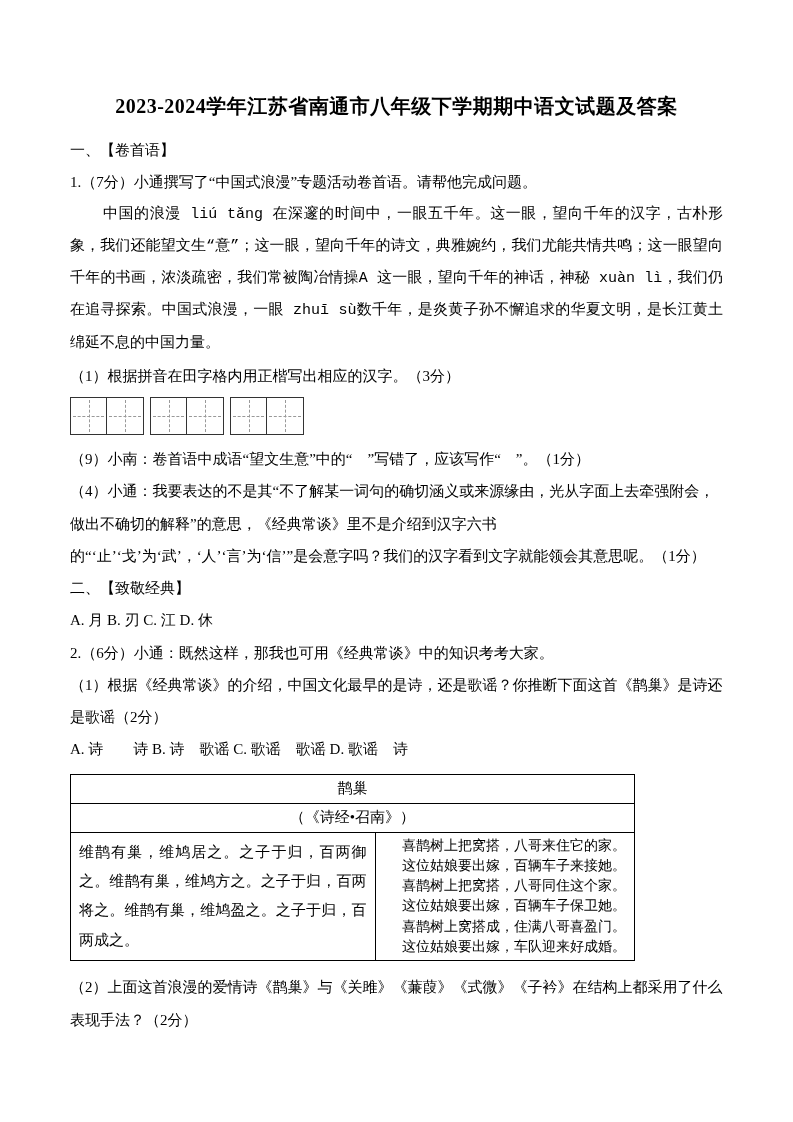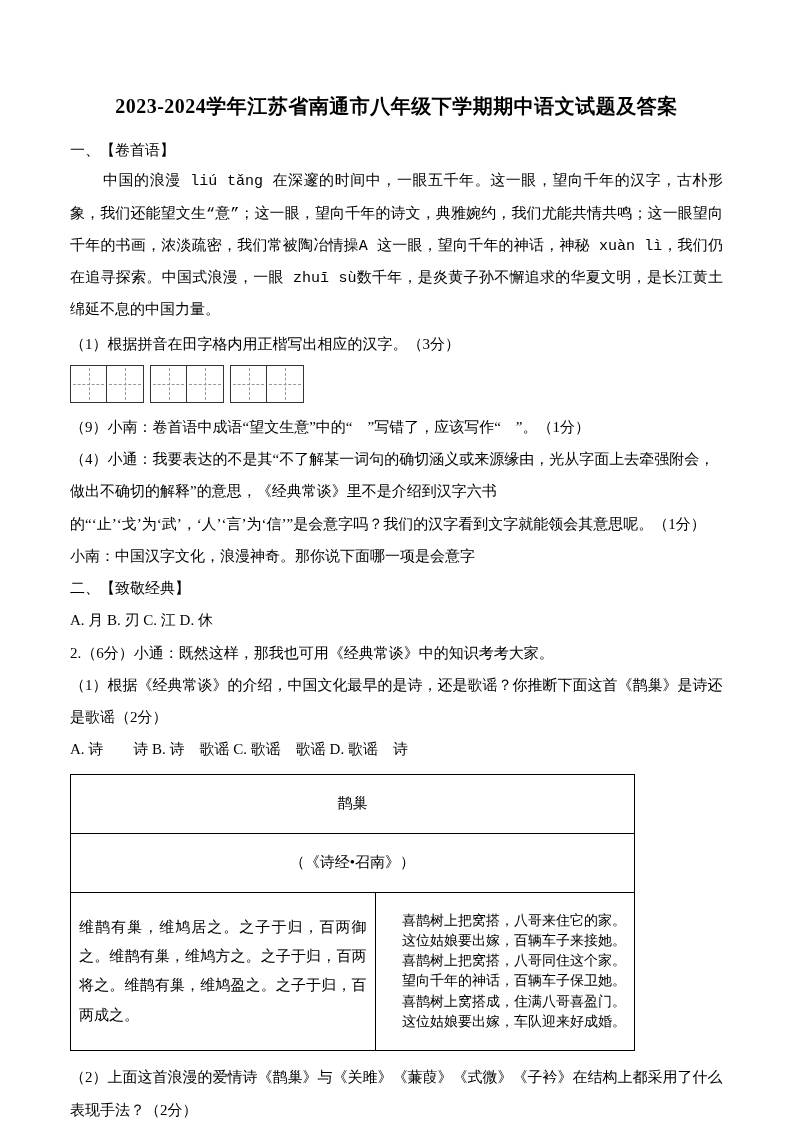--- a/index.html
+++ b/index.html
@@ -73,21 +73,21 @@
     border-top: 1px dashed #999;
   }
   
   table.poem-table {
     border-collapse: collapse;
     width: 565px;
     margin: 8px 0 10px 0;
   }
   table.poem-table td {
     border: 1px solid #000;
-    padding: 18px 8px;
+    padding: 3px 8px;
     vertical-align: middle;
   }
   td.t-title {
     text-align: center;
     height: 22px;
     line-height: 1.4;
   }
   td.t-sub {
     text-align: center;
     height: 22px;
@@ -109,20 +109,21 @@
 </style>
 </head>
 <body>
 
 <div class="page">
 
   <h1 class="doc-title">2023-2024学年江苏省南通市八年级下学期期中语文试题及答案</h1>
 
   <p class="line">一、【卷首语】</p>
 
+  <p class="line">1.（7分）小通撰写了“中国式浪漫”专题活动卷首语。请帮他完成问题。</p>
 
   <p class="passage">中国的浪漫 liú tǎng 在深邃的时间中，一眼五千年。这一眼，望向千年的汉字，古朴形象，我们还能望文生“意”；这一眼，望向千年的诗文，典雅婉约，我们尤能共情共鸣；这一眼望向千年的书画，浓淡疏密，我们常被陶冶情操A 这一眼，望向千年的神话，神秘 xuàn lì，我们仍在追寻探索。中国式浪漫，一眼 zhuī sù数千年，是炎黄子孙不懈追求的华夏文明，是长江黄土绵延不息的中国力量。</p>
 
   <p class="line">（1）根据拼音在田字格内用正楷写出相应的汉字。（3分）</p>
 
   <div class="tz-row">
     <span class="tz-group">
       <span class="tz-cell"></span>
         <span class="tz-cell"></span>
     </span>
@@ -134,21 +135,20 @@
       <span class="tz-cell"></span>
         <span class="tz-cell"></span>
     </span>
   </div>
 
 
   <p class="line">（9）小南：卷首语中成语“望文生意”中的“　”写错了，应该写作“　”。（1分）</p>
 
   <p class="line">（4）小通：我要表达的不是其“不了解某一词句的确切涵义或来源缘由，光从字面上去牵强附会，做出不确切的解释”的意思，《经典常谈》里不是介绍到汉字六书的“‘止’‘戈’为‘武’，‘人’‘言’为‘信’”是会意字吗？我们的汉字看到文字就能领会其意思呢。（1分）</p>
 
-  <p class="line">小南：中国汉字文化，浪漫神奇。那你说下面哪一项是会意字</p>
 
   <p class="line">二、【致敬经典】</p>
 
   <p class="line">A. 月 B. 刃 C. 江 D. 休</p>
 
   <p class="line">2.（6分）小通：既然这样，那我也可用《经典常谈》中的知识考考大家。</p>
 
   <p class="line">（1）根据《经典常谈》的介绍，中国文化最早的是诗，还是歌谣？你推断下面这首《鹊巢》是诗还是歌谣（2分）</p>
 
   <p class="line">A. 诗　　诗 B. 诗　歌谣 C. 歌谣　歌谣 D. 歌谣　诗</p>
@@ -160,21 +160,21 @@
     </tr>
     <tr>
       <td class="t-sub" colspan="2">（《诗经•召南》）</td>
     </tr>
     <tr>
       <td class="t-left">维鹊有巢，维鸠居之。之子于归，百两御之。维鹊有巢，维鸠方之。之子于归，百两将之。维鹊有巢，维鸠盈之。之子于归，百两成之。</td>
       <td class="t-right">
         <div>喜鹊树上把窝搭，八哥来住它的家。</div>
         <div>这位姑娘要出嫁，百辆车子来接她。</div>
         <div>喜鹊树上把窝搭，八哥同住这个家。</div>
-        <div>望向千年的神话，百辆车子保卫她。</div>
+        <div>这位姑娘要出嫁，百辆车子保卫她。</div>
         <div>喜鹊树上窝搭成，住满八哥喜盈门。</div>
         <div>这位姑娘要出嫁，车队迎来好成婚。</div>
       </td>
     </tr>
   </tbody>
     </table>
 
   <p class="line">（2）上面这首浪漫的爱情诗《鹊巢》与《关雎》《蒹葭》《式微》《子衿》在结构上都采用了什么表现手法？（2分）</p>
 
 </div>

